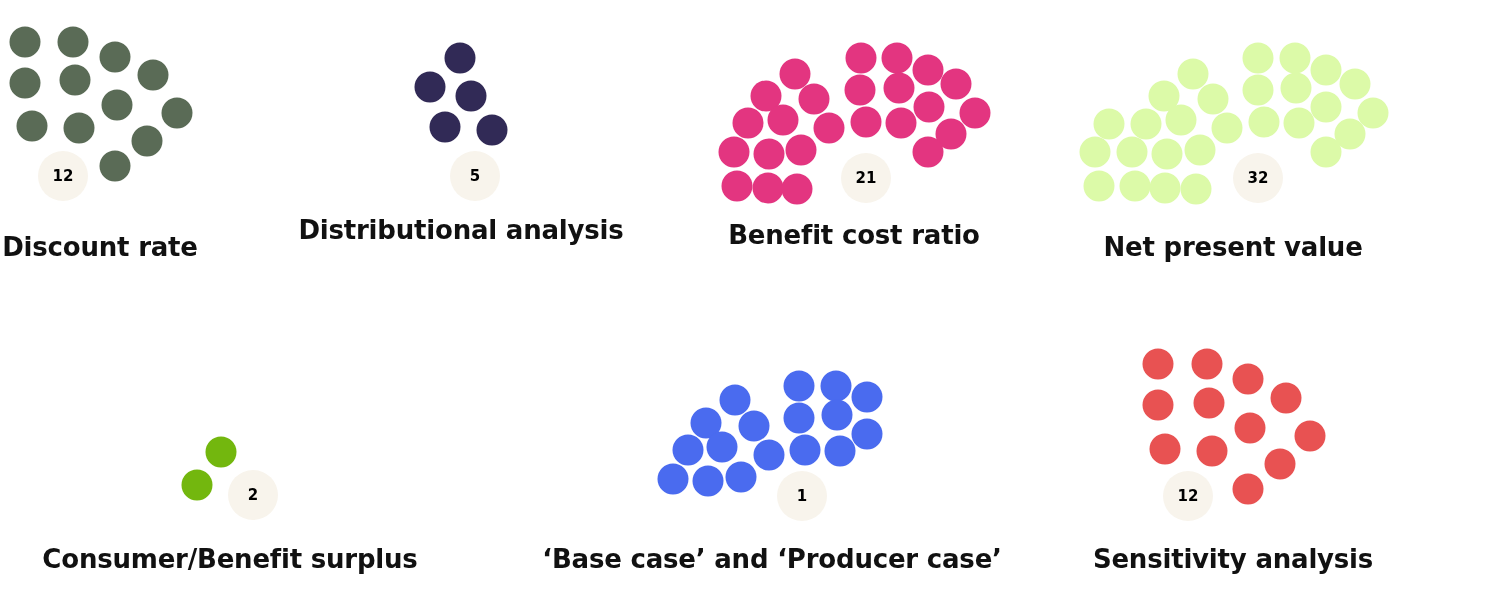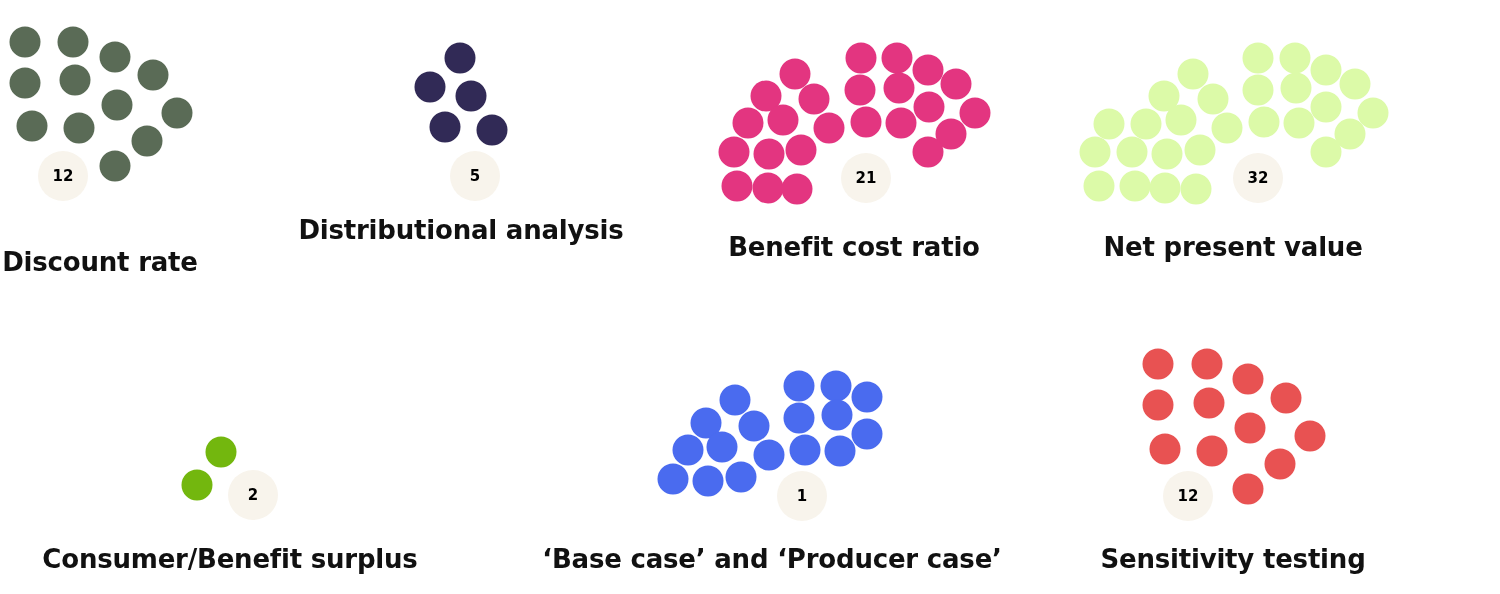--- a/index.html
+++ b/index.html
@@ -19,21 +19,21 @@
       <div class="dot" style="left: 153px; top: 75px; background: rgb(90, 107, 86);"></div>
       <div class="dot" style="left: 25px; top: 83px; background: rgb(90, 107, 86);"></div>
       <div class="dot" style="left: 75px; top: 80px; background: rgb(90, 107, 86);"></div>
       <div class="dot" style="left: 117px; top: 105px; background: rgb(90, 107, 86);"></div>
       <div class="dot" style="left: 177px; top: 113px; background: rgb(90, 107, 86);"></div>
       <div class="dot" style="left: 32px; top: 126px; background: rgb(90, 107, 86);"></div>
       <div class="dot" style="left: 79px; top: 128px; background: rgb(90, 107, 86);"></div>
       <div class="dot" style="left: 147px; top: 141px; background: rgb(90, 107, 86);"></div>
       <div class="dot" style="left: 115px; top: 166px; background: rgb(90, 107, 86);"></div>
       <div class="badge" style="left: 63px; top: 176px;">12</div>
-      <div class="label" style="left: 100px; top: 232px; margin-top: 15px;">Discount rate</div>
+      <div class="label" style="left: 100px; top: 232px;">Discount rate</div>
     </div>
     <div>
       <div class="dot" style="left: 460px; top: 58px; background: rgb(49, 42, 86);"></div>
       <div class="dot" style="left: 430px; top: 87px; background: rgb(49, 42, 86);"></div>
       <div class="dot" style="left: 471px; top: 96px; background: rgb(49, 42, 86);"></div>
       <div class="dot" style="left: 445px; top: 127px; background: rgb(49, 42, 86);"></div>
       <div class="dot" style="left: 492px; top: 130px; background: rgb(49, 42, 86);"></div>
       <div class="badge" style="left: 475px; top: 176px;">5</div>
       <div class="label" style="left: 461px; top: 215px;">Distributional analysis</div>
     </div>
@@ -56,21 +56,21 @@
       <div class="dot" style="left: 956px; top: 84px; background: rgb(227, 53, 128);"></div>
       <div class="dot" style="left: 860px; top: 90px; background: rgb(227, 53, 128);"></div>
       <div class="dot" style="left: 899px; top: 88px; background: rgb(227, 53, 128);"></div>
       <div class="dot" style="left: 929px; top: 107px; background: rgb(227, 53, 128);"></div>
       <div class="dot" style="left: 975px; top: 113px; background: rgb(227, 53, 128);"></div>
       <div class="dot" style="left: 866px; top: 122px; background: rgb(227, 53, 128);"></div>
       <div class="dot" style="left: 901px; top: 123px; background: rgb(227, 53, 128);"></div>
       <div class="dot" style="left: 951px; top: 134px; background: rgb(227, 53, 128);"></div>
       <div class="dot" style="left: 928px; top: 152px; background: rgb(227, 53, 128);"></div>
       <div class="badge" style="left: 866px; top: 178px;">21</div>
-      <div class="label" style="left: 854px; top: 232px;">Benefit cost ratio</div>
+      <div class="label" style="left: 854px; top: 220px;">Benefit cost ratio</div>
     </div>
     <div>
       <div class="dot" style="left: 1193px; top: 74px; background: rgb(220, 250, 168);"></div>
       <div class="dot" style="left: 1164px; top: 96px; background: rgb(220, 250, 168);"></div>
       <div class="dot" style="left: 1213px; top: 99px; background: rgb(220, 250, 168);"></div>
       <div class="dot" style="left: 1109px; top: 124px; background: rgb(220, 250, 168);"></div>
       <div class="dot" style="left: 1146px; top: 124px; background: rgb(220, 250, 168);"></div>
       <div class="dot" style="left: 1181px; top: 120px; background: rgb(220, 250, 168);"></div>
       <div class="dot" style="left: 1227px; top: 128px; background: rgb(220, 250, 168);"></div>
       <div class="dot" style="left: 1095px; top: 152px; background: rgb(220, 250, 168);"></div>
@@ -130,15 +130,15 @@
       <div class="dot" style="left: 1286px; top: 398px; background: rgb(232, 82, 82);"></div>
       <div class="dot" style="left: 1158px; top: 405px; background: rgb(232, 82, 82);"></div>
       <div class="dot" style="left: 1209px; top: 403px; background: rgb(232, 82, 82);"></div>
       <div class="dot" style="left: 1250px; top: 428px; background: rgb(232, 82, 82);"></div>
       <div class="dot" style="left: 1310px; top: 436px; background: rgb(232, 82, 82);"></div>
       <div class="dot" style="left: 1165px; top: 449px; background: rgb(232, 82, 82);"></div>
       <div class="dot" style="left: 1212px; top: 451px; background: rgb(232, 82, 82);"></div>
       <div class="dot" style="left: 1280px; top: 464px; background: rgb(232, 82, 82);"></div>
       <div class="dot" style="left: 1248px; top: 489px; background: rgb(232, 82, 82);"></div>
       <div class="badge" style="left: 1188px; top: 496px;">12</div>
-      <div class="label" style="left: 1233px; top: 544px;">Sensitivity testing</div>
+      <div class="label" style="left: 1233px; top: 544px;">Sensitivity analysis</div>
     </div>
   </div>
 
 </body></html>

